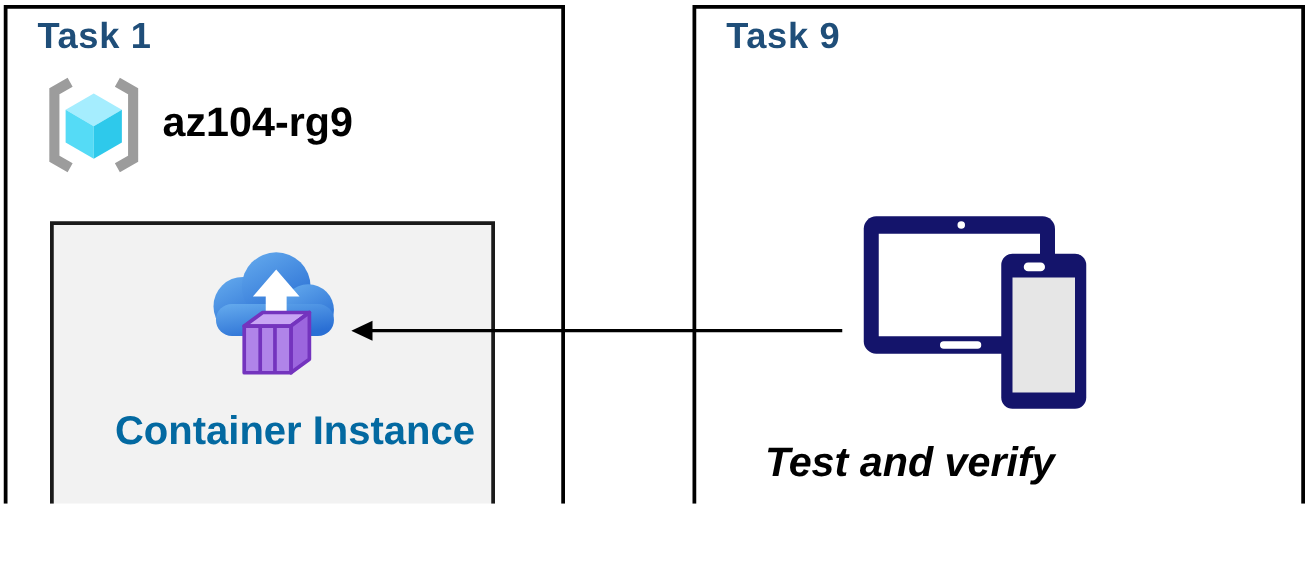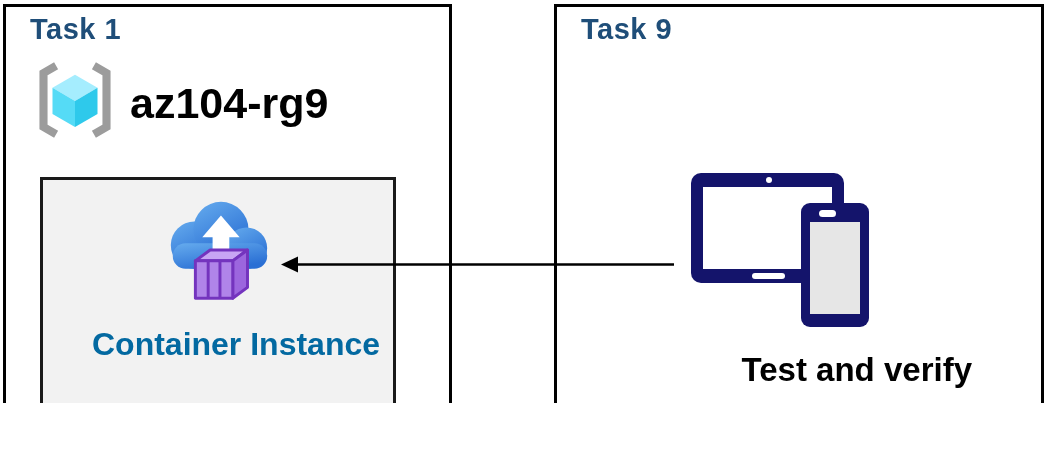--- a/index.html
+++ b/index.html
@@ -11,37 +11,37 @@
   #task1-box{left:3px;width:449px;}
   #task2-box{left:554px;width:490px;}
   .task-title{
     position:absolute;left:24px;top:6px;margin:0;
     font-size:29px;font-weight:bold;color:#1F4E79;letter-spacing:0.5px;
   }
   
   .rg-icon{position:absolute;left:24px;top:50px;width:90px;height:86px;}
   .rg-name{
     position:absolute;left:124px;top:72px;
-    font-size:43px;font-weight:bold;color:#000;
+    font-size:33px;font-weight:bold;color:#000;
   }
   
   .ci-box{
     position:absolute;left:34px;top:170px;width:356px;height:240px;
     background:#F2F2F2;border:3px solid #1A1A1A;box-sizing:border-box;
   }
   .ci-icon{position:absolute;left:50%;top:12px;transform:translateX(-50%);width:118px;height:118px;}
   .ci-label{
     position:absolute;left:0;right:0;top:146px;text-align:center;
     font-size:32px;font-weight:bold;color:#0369a1;padding-left:36px;
   }
   
   .devices-icon{position:absolute;left:132px;top:163px;width:186px;height:160px;}
   .test-label{
-    position:absolute;left:55px;top:344px;width:360px;text-align:right;
-    font-size:33px;font-weight:bold;color:#000;
+    position:absolute;left:55px;top:344px;width:360px;text-align:left;
+    font-size:33px;font-weight:bold;color:#000;font-style:italic;
   }
   
   .connector{position:absolute;left:281px;top:252px;width:393px;height:25px;z-index:6;}
 </style>
 </head>
 <body>
 
 <div id="canvas">
 
   <section class="box" id="task1-box">

